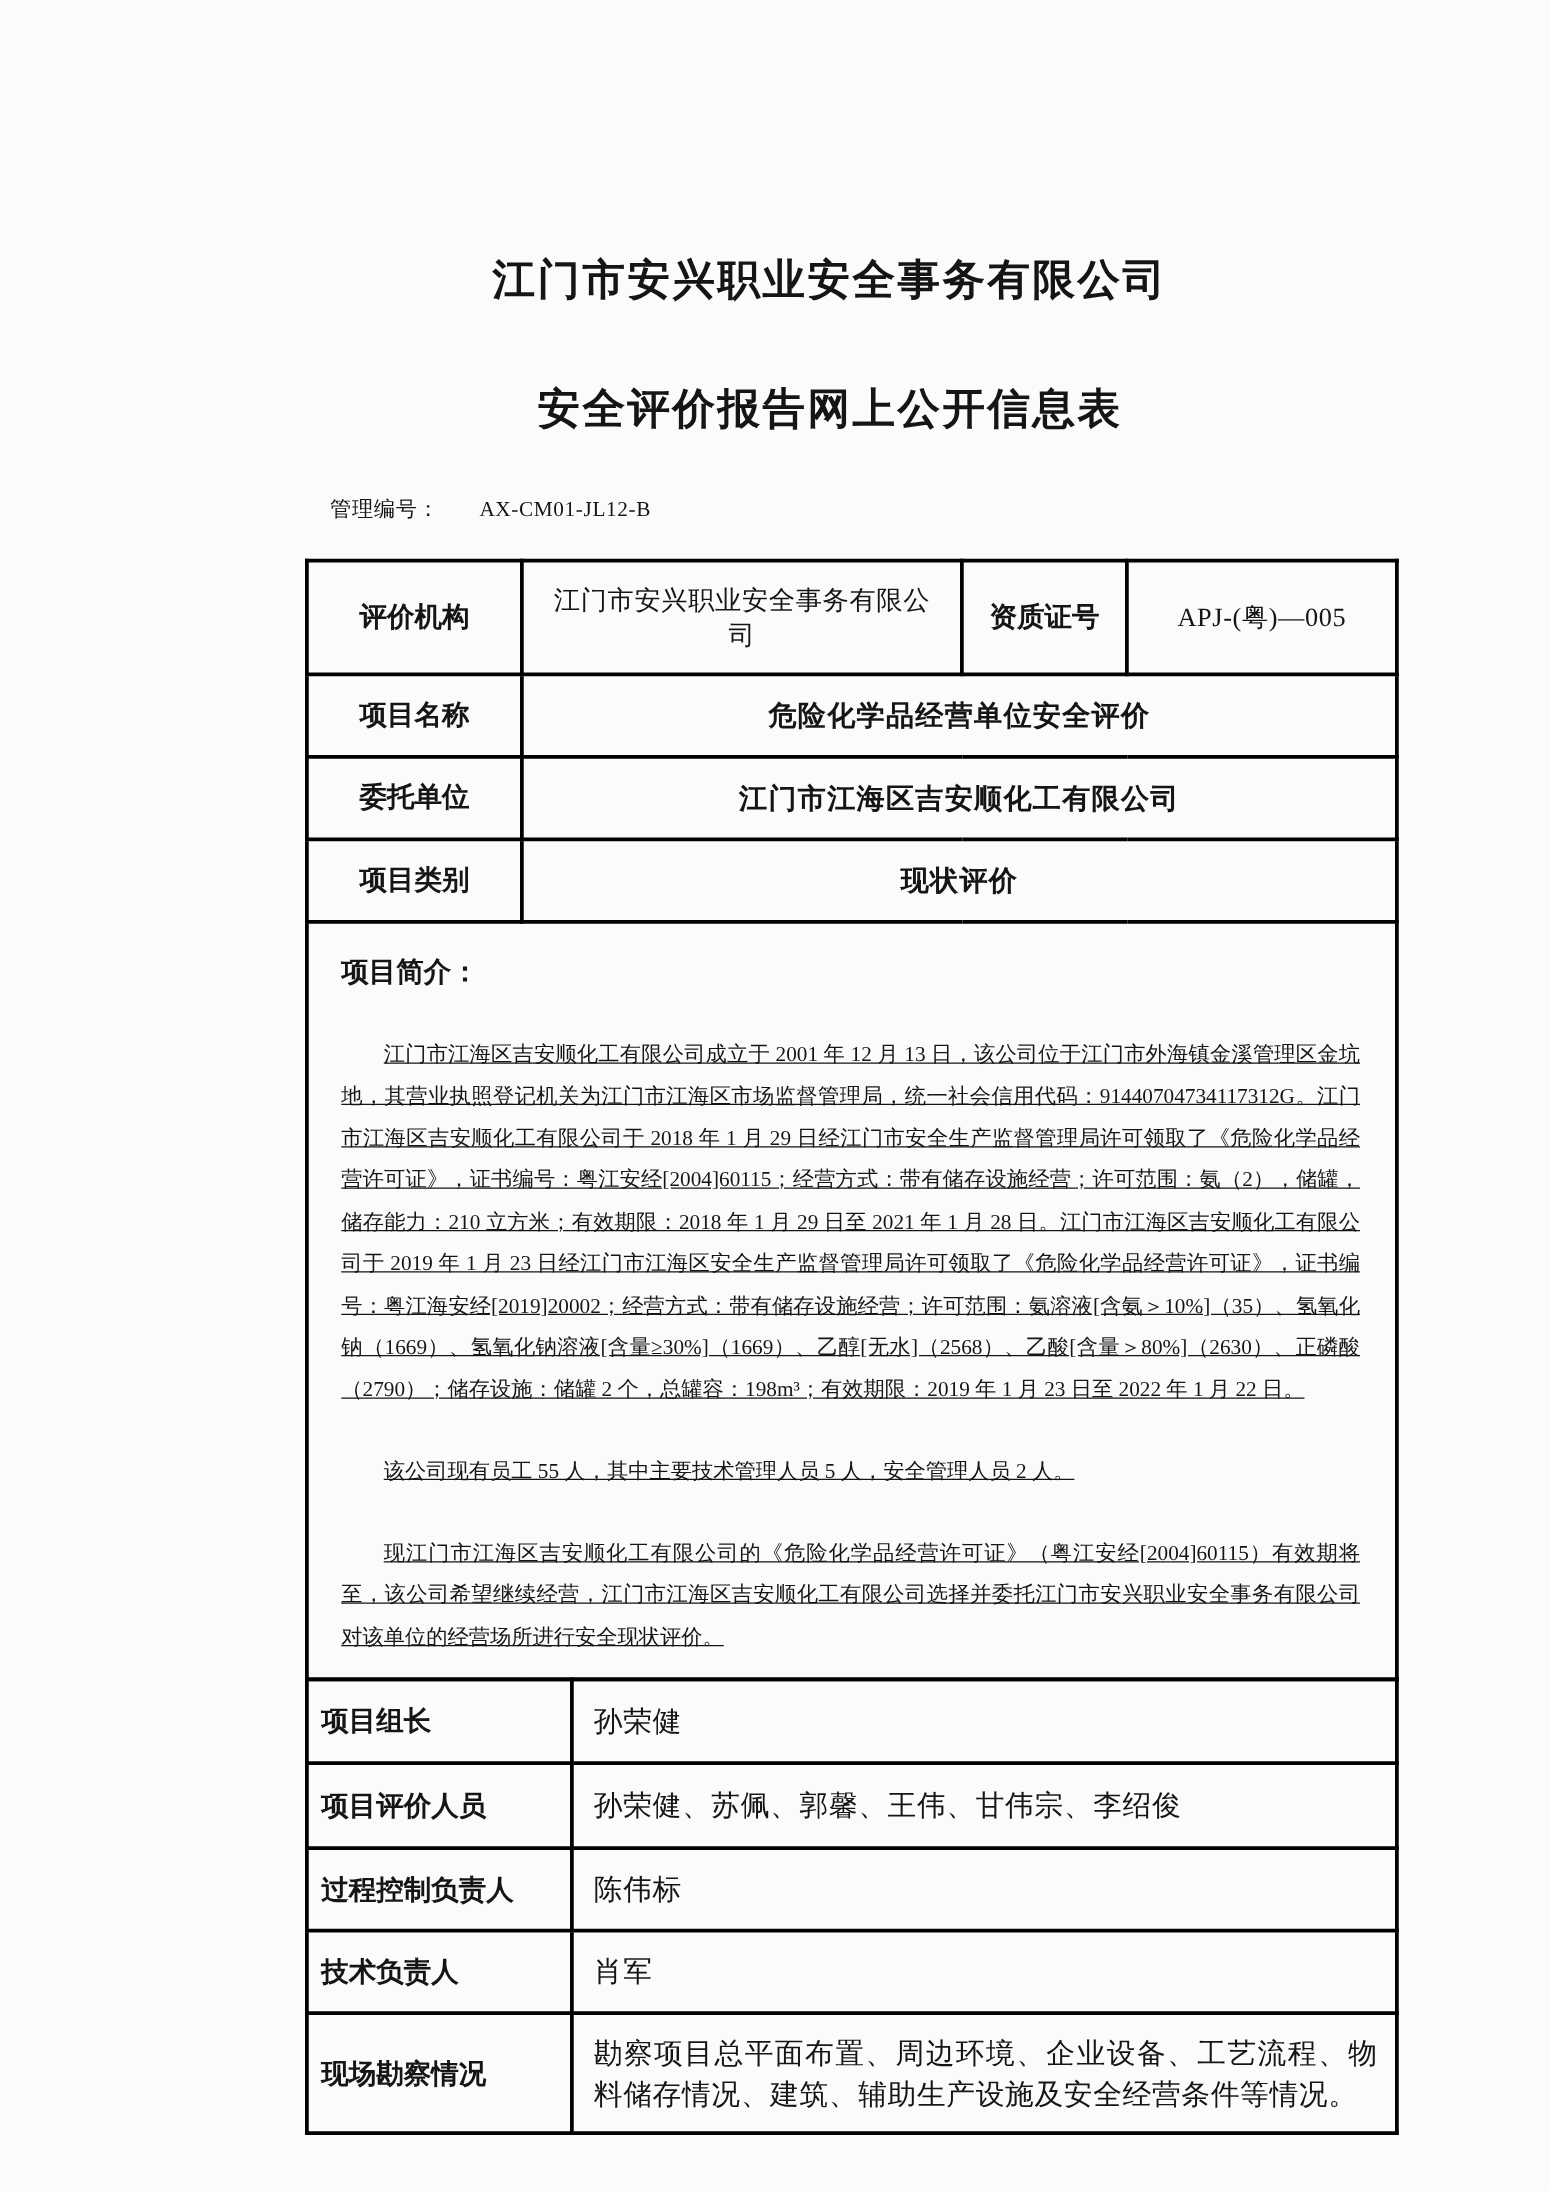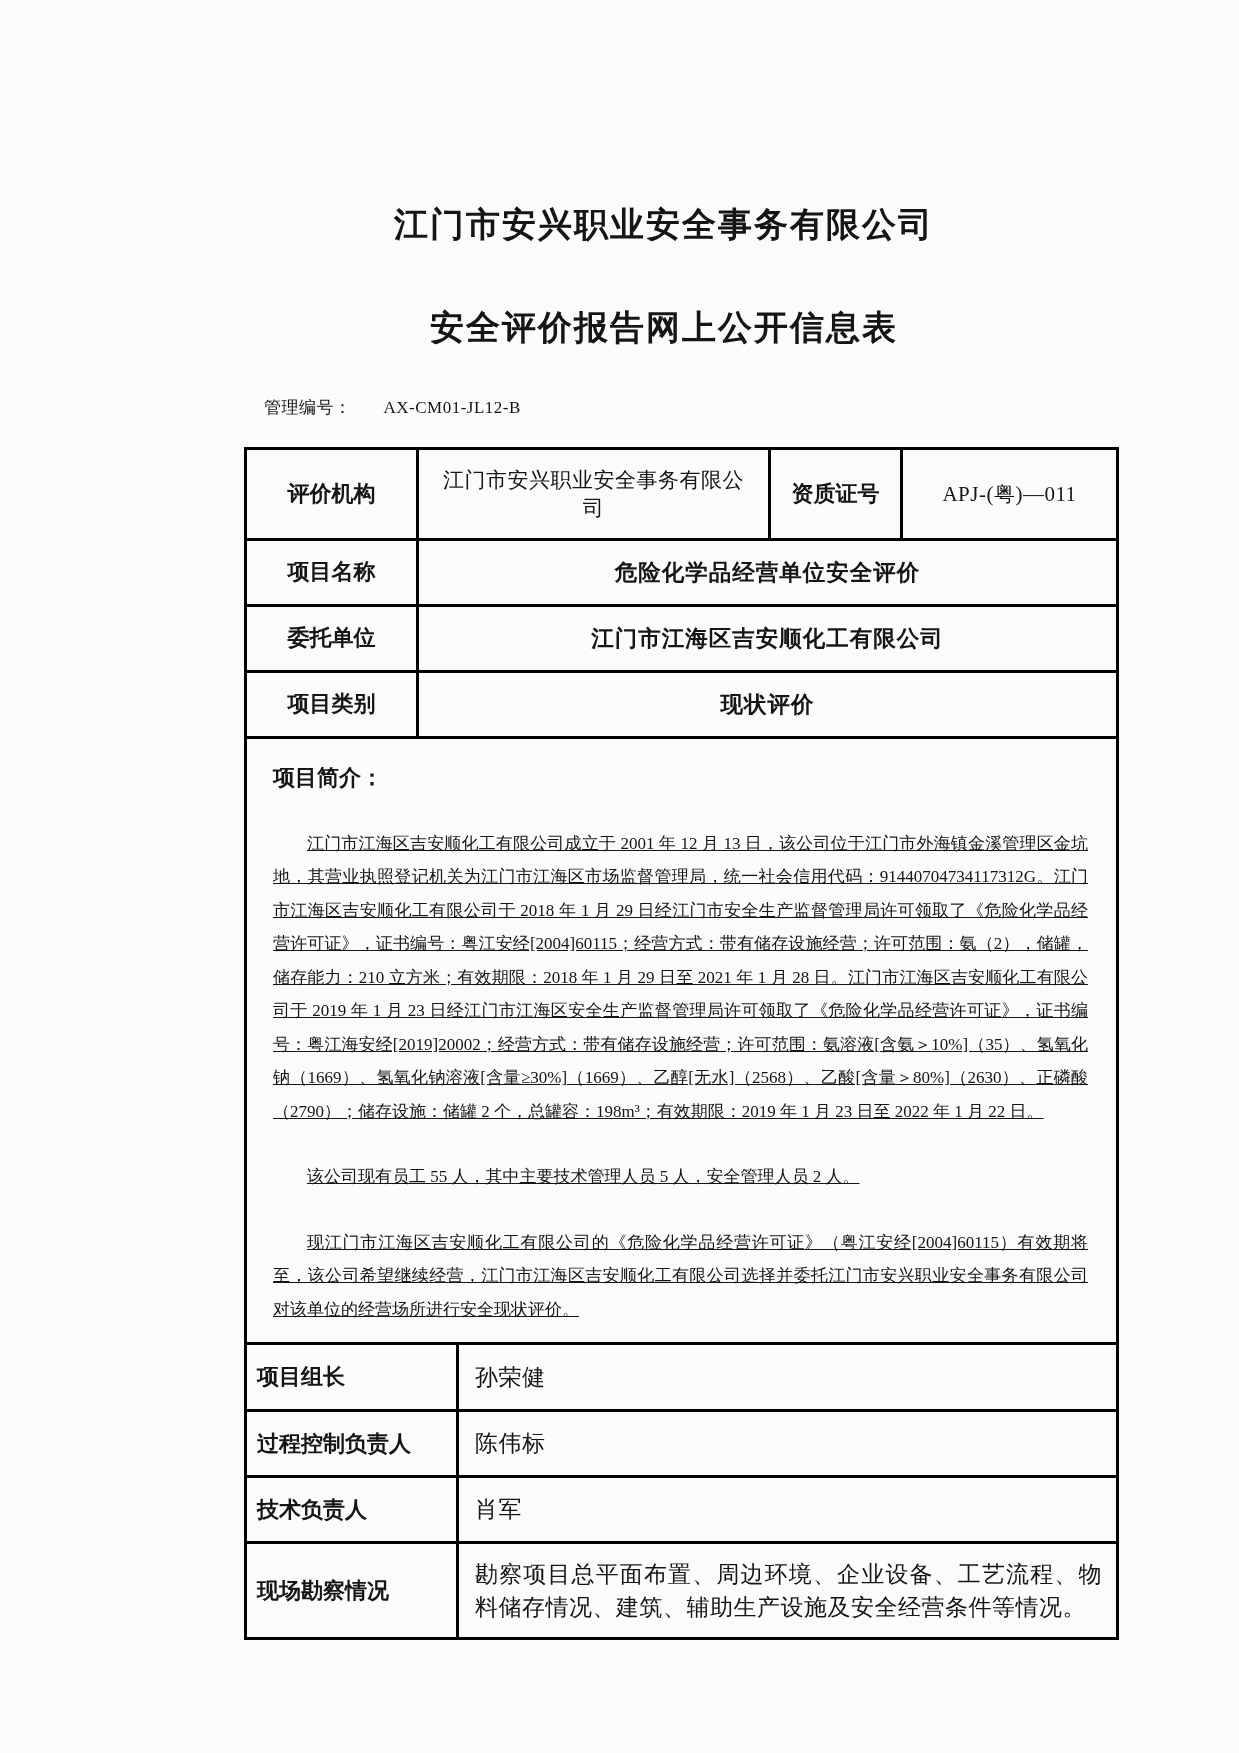--- a/index.html
+++ b/index.html
@@ -109,21 +109,21 @@
         <col style="width:172px">
           <col style="width:352px">
           <col style="width:132px">
           <col style="width:216px">
       </colgroup>
       <tbody>
           <tr style="height:63px">
         <td class="lbl">评价机构</td>
         <td class="val">江门市安兴职业安全事务有限公司</td>
         <td class="lbl">资质证号</td>
-        <td class="val">APJ-(粤)—011</td>
+        <td class="val">APJ-(粤)—005</td>
       </tr>
       <tr style="height:66px">
         <td class="lbl">项目名称</td>
         <td class="val-bold" colspan="3">危险化学品经营单位安全评价</td>
       </tr>
       <tr style="height:66px">
         <td class="lbl">委托单位</td>
         <td class="val-bold" colspan="3">江门市江海区吉安顺化工有限公司</td>
       </tr>
       <tr style="height:65px">
@@ -144,20 +144,24 @@
     <table class="tbl-personnel">
       <colgroup>
         <col style="width:212px">
           <col style="width:660px">
       </colgroup>
       <tbody>
           <tr style="height:67px">
         <td class="lbl plabel">项目组长</td>
         <td class="val pval">孙荣健</td>
       </tr>
+      <tr style="height:68px">
+        <td class="lbl plabel">项目评价人员</td>
+        <td class="val pval">孙荣健、苏佩、郭馨、王伟、甘伟宗、李绍俊</td>
+      </tr>
       <tr style="height:66px">
         <td class="lbl plabel">过程控制负责人</td>
         <td class="val pval">陈伟标</td>
       </tr>
       <tr style="height:66px">
         <td class="lbl plabel">技术负责人</td>
         <td class="val pval">肖军</td>
       </tr>
       <tr style="height:96px">
         <td class="lbl plabel">现场勘察情况</td>

